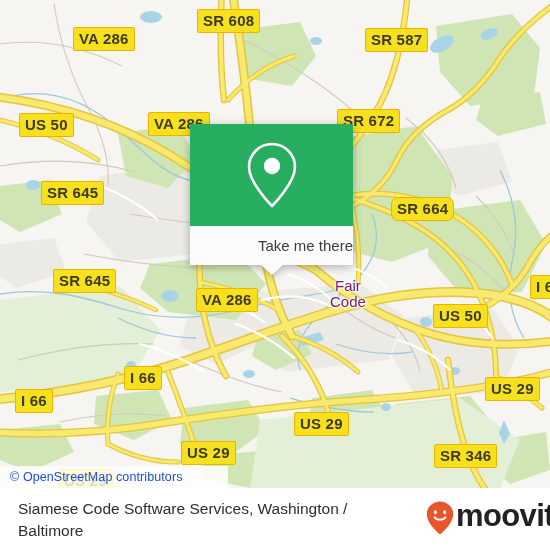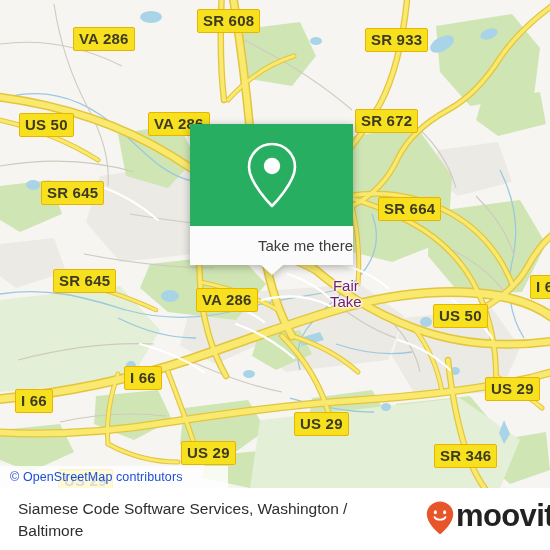--- a/index.html
+++ b/index.html
@@ -265,44 +265,44 @@
         <path d="M452,300 C468,310 482,322 492,338"></path>
         <path d="M206,298 C228,302 248,310 264,322"></path>
         <path d="M288,274 C306,280 322,290 334,302"></path>
         <path d="M100,186 C122,194 142,206 158,220"></path>
         <path d="M284,160 C304,164 322,172 336,184"></path>
       </g>
     </svg>
 
     <div id="shields">
         <div class="shield" style="left: 197px; top: 9px;">SR 608</div>
-        <div class="shield" style="left: 365px; top: 28px;">SR 933</div>
+        <div class="shield" style="left: 365px; top: 28px;">SR 587</div>
         <div class="shield" style="left: 73px; top: 27px;">VA 286</div>
         <div class="shield" style="left: 19px; top: 113px;">US 50</div>
         <div class="shield" style="left: 148px; top: 112px;">VA 286</div>
-        <div class="shield" style="left: 337px; top: 109px; margin-left: 18px;">SR 672</div>
+        <div class="shield" style="left: 337px; top: 109px;">SR 672</div>
         <div class="shield" style="left: 41px; top: 181px;">SR 645</div>
-        <div class="shield" style="left: 378px; top: 197px;">SR 664</div>
+        <div class="shield" style="left: 391px; top: 197px; border-radius: 7px;">SR 664</div>
         <div class="shield" style="left: 53px; top: 269px;">SR 645</div>
         <div class="shield" style="left: 196px; top: 288px;">VA 286</div>
         <div class="shield" style="left: 433px; top: 304px;">US 50</div>
         <div class="shield" style="left: 530px; top: 275px;">I 66</div>
         <div class="shield" style="left: 124px; top: 366px;">I 66</div>
         <div class="shield" style="left: 15px; top: 389px;">I 66</div>
         <div class="shield" style="left: 485px; top: 377px;">US 29</div>
         <div class="shield" style="left: 294px; top: 412px;">US 29</div>
         <div class="shield" style="left: 181px; top: 441px;">US 29</div>
         <div class="shield" style="left: 434px; top: 444px;">SR 346</div>
         <div class="shield" style="left: 58px; top: 469px;">US 29</div>
       </div>
 
     <div id="places">
         <div class="place" style="left: 330px; top: 278px;">
           <div>Fair</div>
-          <div>Take</div>
+          <div>Code</div>
         </div>
       </div>
 
     <div id="popup">
       <div id="popup-head">
         <svg width="58" height="72" viewBox="0 0 58 72">
           <path d="M29 5 C16.3 5 6 15.3 6 28 C6 44 29 67 29 67 C29 67 52 44 52 28 C52 15.3 41.7 5 29 5 Z" fill="none" stroke="#ffffff" stroke-width="2.6" stroke-linejoin="round"></path>
           <circle cx="29" cy="27" r="8.2" fill="#ffffff"></circle>
         </svg>
       </div>

